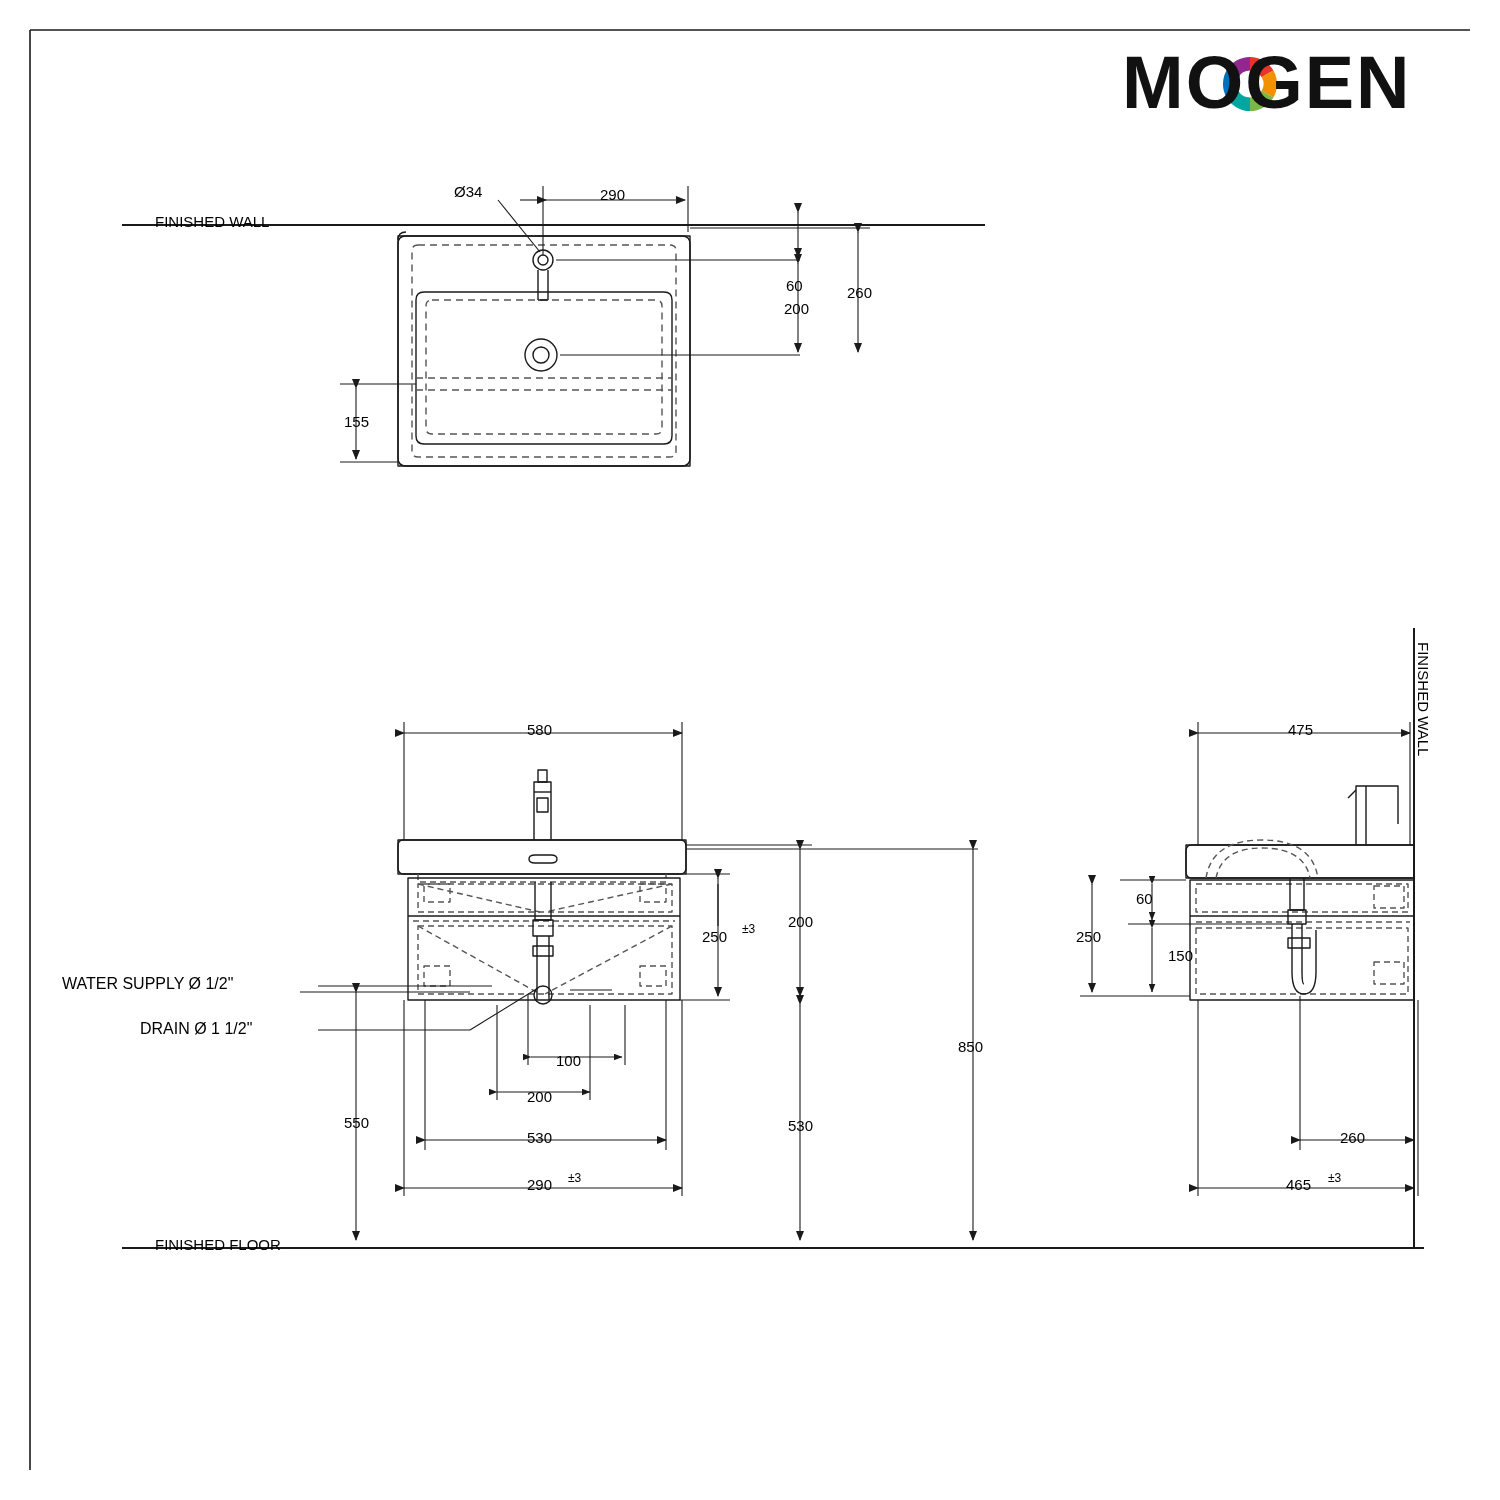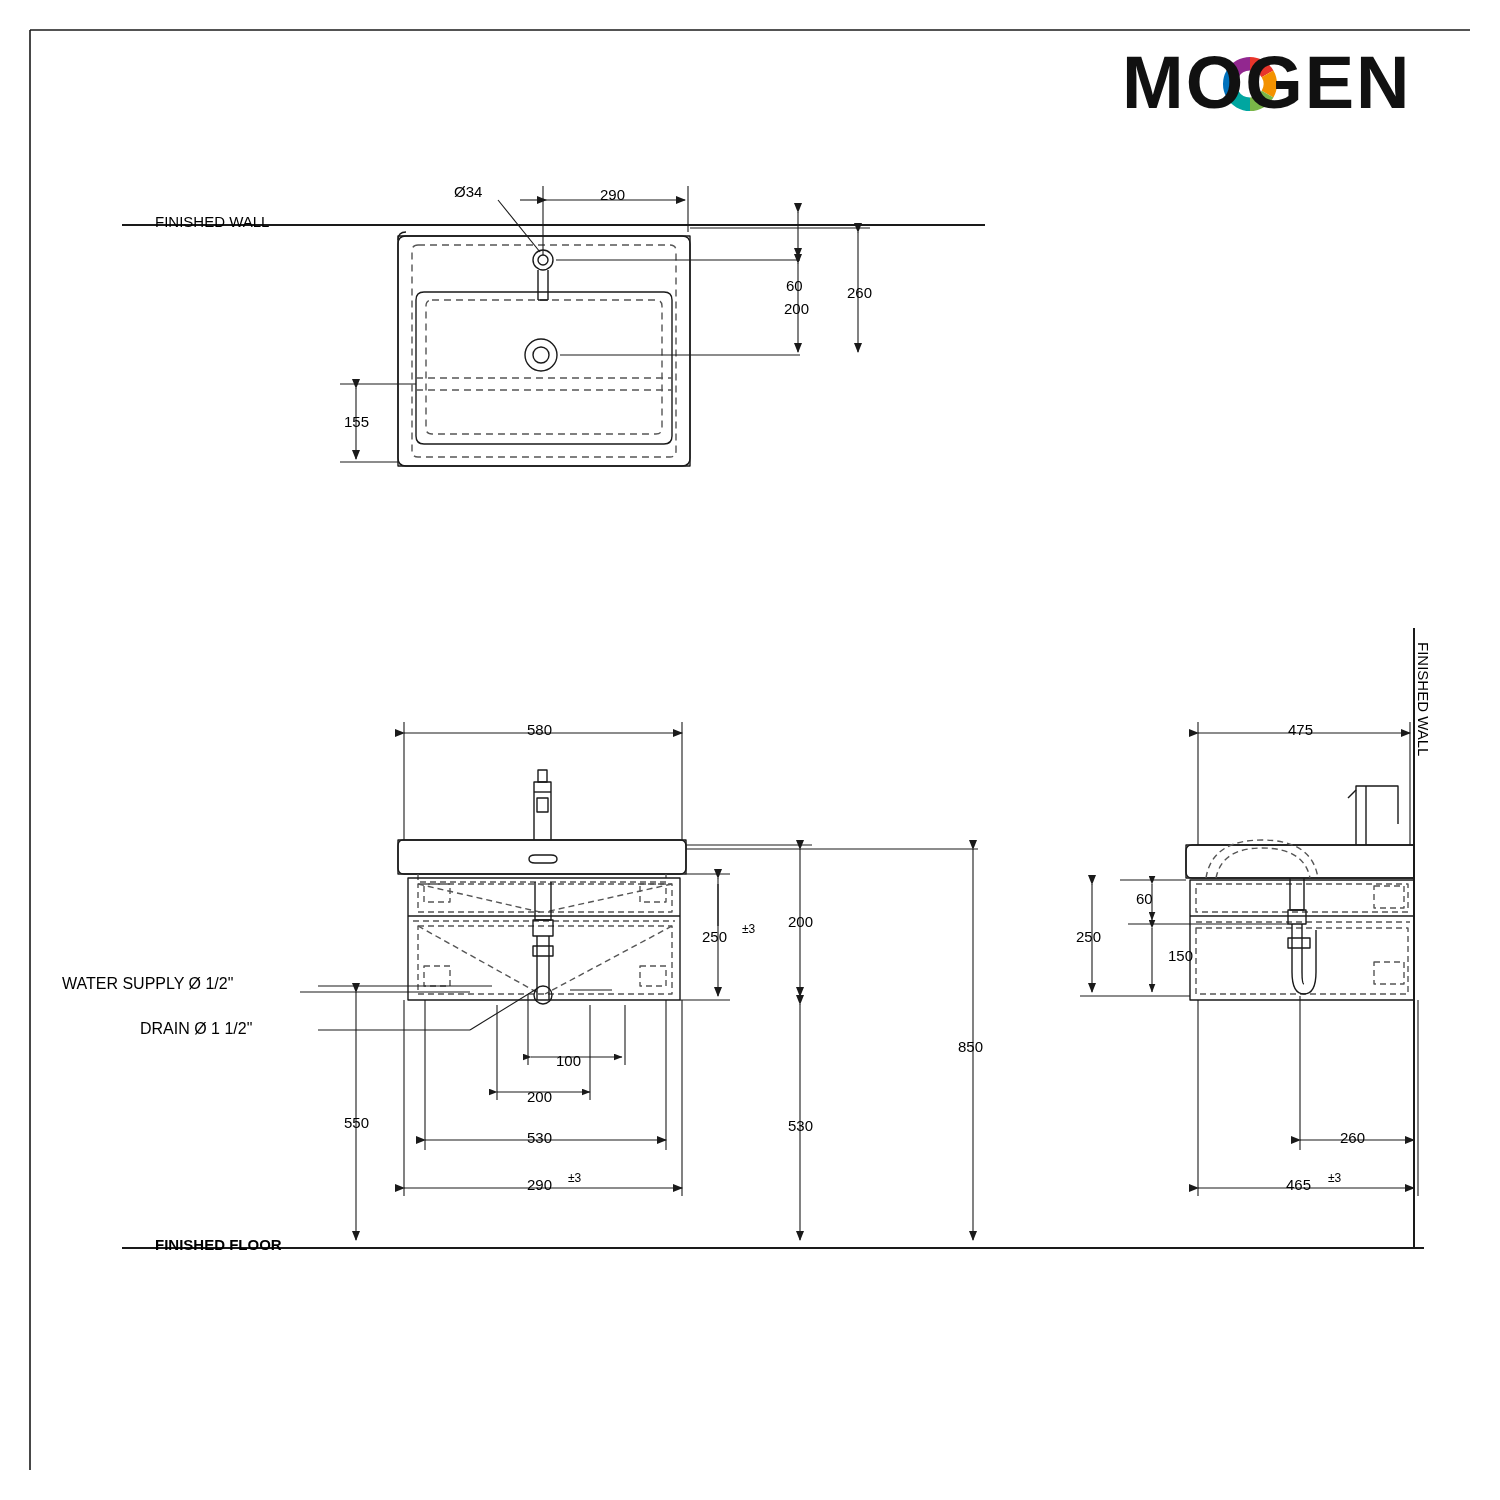--- a/index.html
+++ b/index.html
@@ -261,21 +261,21 @@
   <div class="lbl" style="left:527px;top:1088px;">200</div>
   <div class="lbl" style="left:527px;top:1129px;">530</div>
   <div class="lbl" style="left:527px;top:1176px;">290</div>
   <div class="lbl tiny" style="left:568px;top:1171px;">±3</div>
   <div class="lbl" style="left:344px;top:1114px;">550</div>
   <div class="lbl" style="left:788px;top:1117px;">530</div>
   <div class="lbl" style="left:958px;top:1038px;">850</div>
 
   <div class="lbl big" style="left:62px;top:975px;">WATER SUPPLY Ø 1/2"</div>
   <div class="lbl big" style="left:140px;top:1020px;">DRAIN Ø 1 1/2"</div>
-  <div class="lbl" style="left:155px;top:1236px;font-weight:bold;">FINISHED FLOOR</div>
+  <div class="lbl" style="left:155px;top:1236px;">FINISHED FLOOR</div>
 
   <div class="lbl" style="left:1288px;top:721px;">475</div>
   <div class="lbl" style="left:1136px;top:890px;">60</div>
   <div class="lbl" style="left:1076px;top:928px;">250</div>
   <div class="lbl" style="left:1136px;top:947px;margin-left:32px;">150</div>
   <div class="lbl" style="left:1340px;top:1129px;">260</div>
   <div class="lbl" style="left:1286px;top:1176px;text-align:right;">465</div>
   <div class="lbl tiny" style="left:1328px;top:1171px;">±3</div>
 
   <div class="lbl vert" style="left:1432px;top:642px;transform:rotate(90deg);">FINISHED WALL</div>

